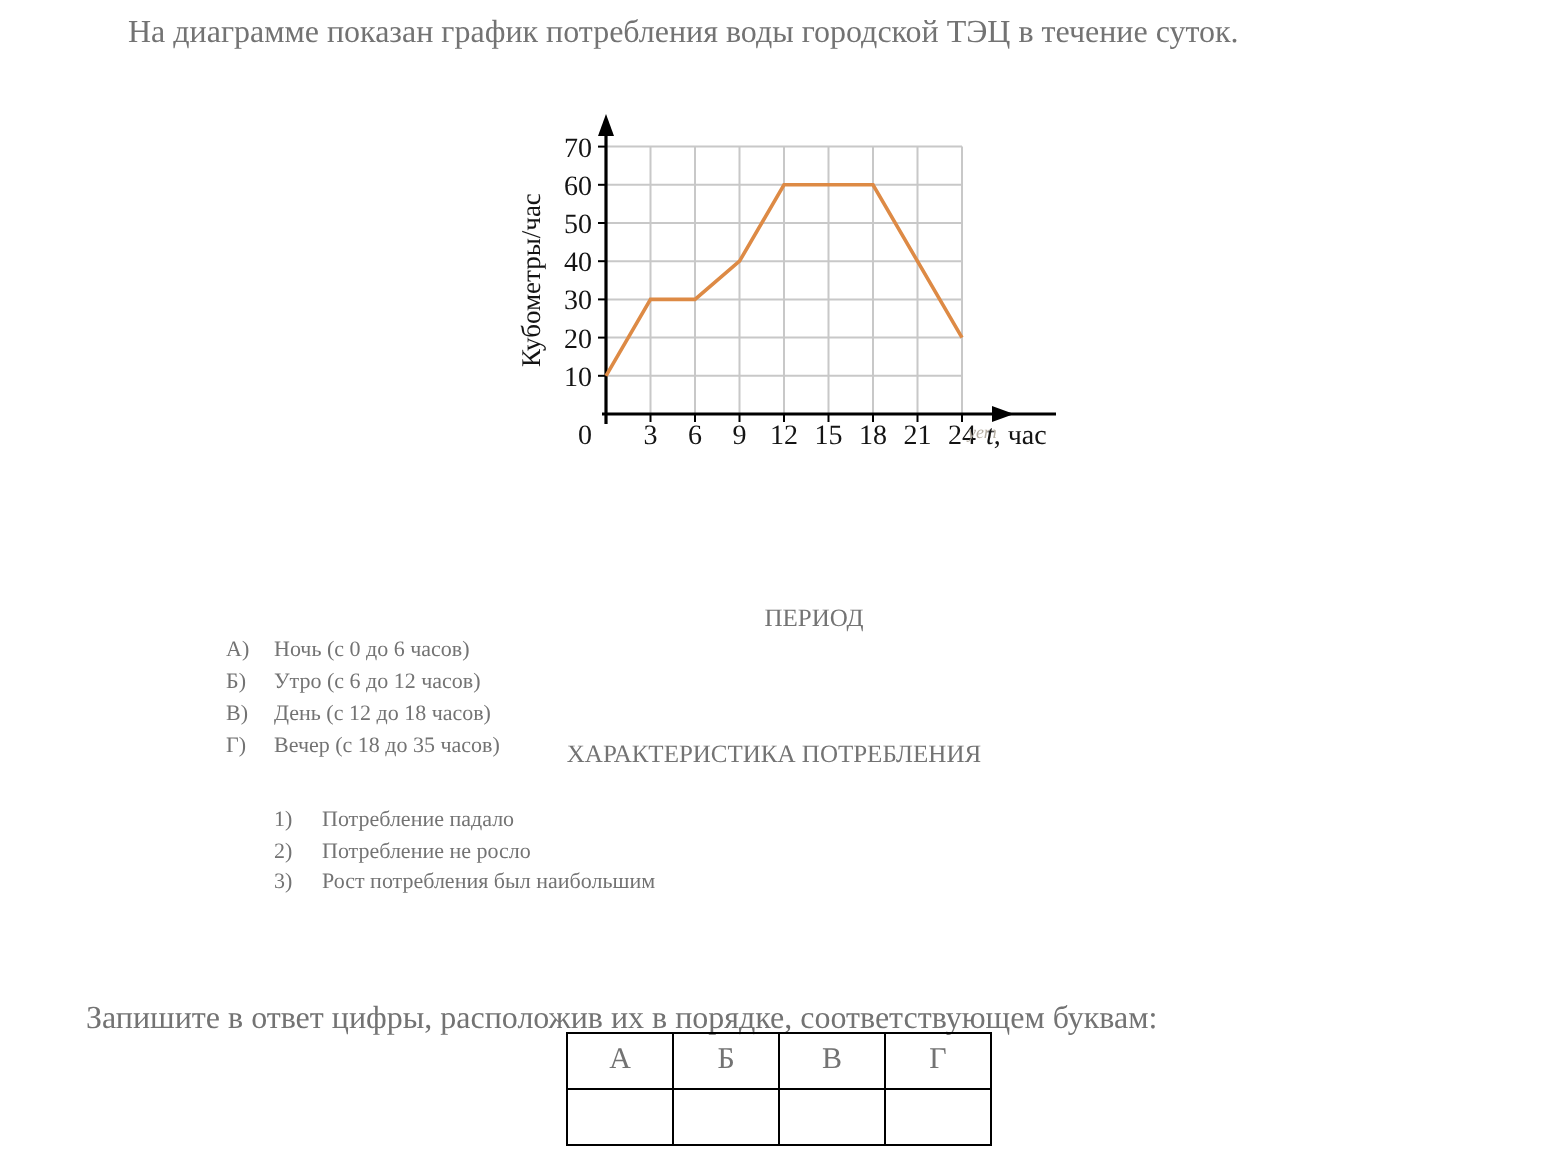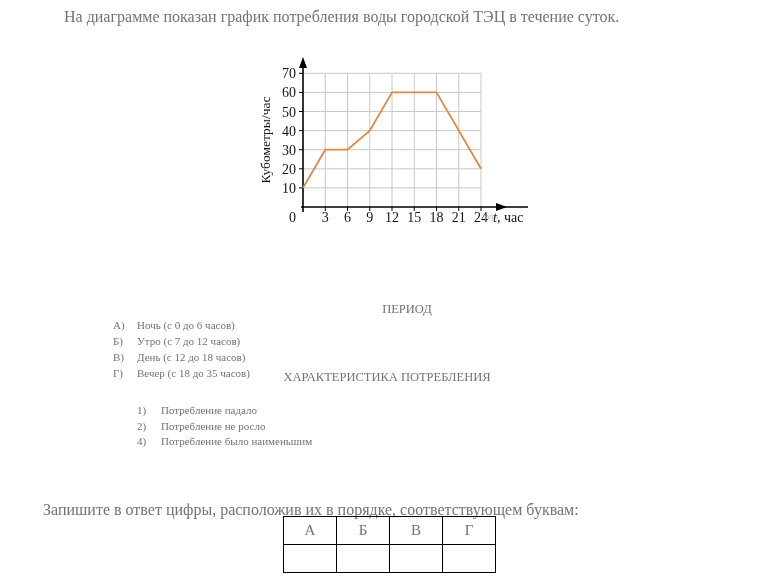--- a/index.html
+++ b/index.html
@@ -91,31 +91,31 @@
         <text x="14" y="85" text-anchor="middle" transform="rotate(-90 14 85)" class="ylabel">Кубометры/час</text>
         <polyline points="47,132.9 69.25,94.69999999999999 91.5,94.69999999999999 113.75,75.6 136,37.39999999999999 180.5,37.39999999999999 225,113.8" fill="none" stroke="#dd8a45" stroke-width="1.8" stroke-linejoin="miter"></polyline>
       </svg>
   </div>
 
 
   <div class="center-heading" id="heading-period">ПЕРИОД</div>
 
   <ul class="qlist" id="period-list">
     <li><span class="key">А)</span><span>Ночь (с 0 до 6 часов)</span></li>
-    <li><span class="key">Б)</span><span>Утро (с 7 до 12 часов)</span></li>
+    <li><span class="key">Б)</span><span>Утро (с 6 до 12 часов)</span></li>
     <li><span class="key">В)</span><span>День (с 12 до 18 часов)</span></li>
     <li><span class="key">Г)</span><span>Вечер (с 18 до 35 часов)</span></li>
   </ul>
 
   <div class="center-heading" id="heading-char">ХАРАКТЕРИСТИКА ПОТРЕБЛЕНИЯ</div>
 
   <ul class="qlist" id="char-list">
     <li><span class="key">1)</span><span>Потребление падало</span></li>
     <li><span class="key">2)</span><span>Потребление не росло</span></li>
-    <li><span class="key">4)</span><span>Потребление было наименьшим</span></li>
+    <li><span class="key">3)</span><span>Рост потребления был наибольшим</span></li>
   </ul>
 
   <div class="para" id="answer-prompt">Запишите в ответ цифры, расположив их в порядке, соответствующем буквам:</div>
 
   <table id="answer-table">
     <tbody>
         <tr>
       <td>А</td>
       <td>Б</td>
       <td>В</td>

